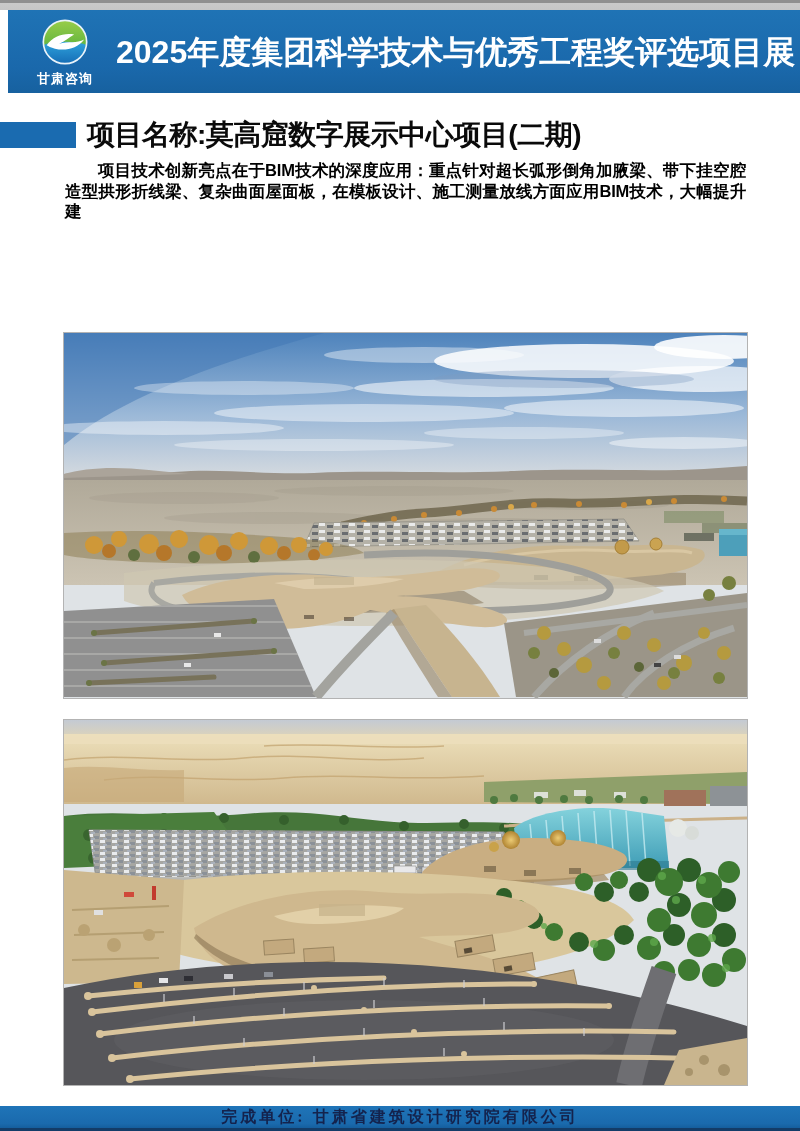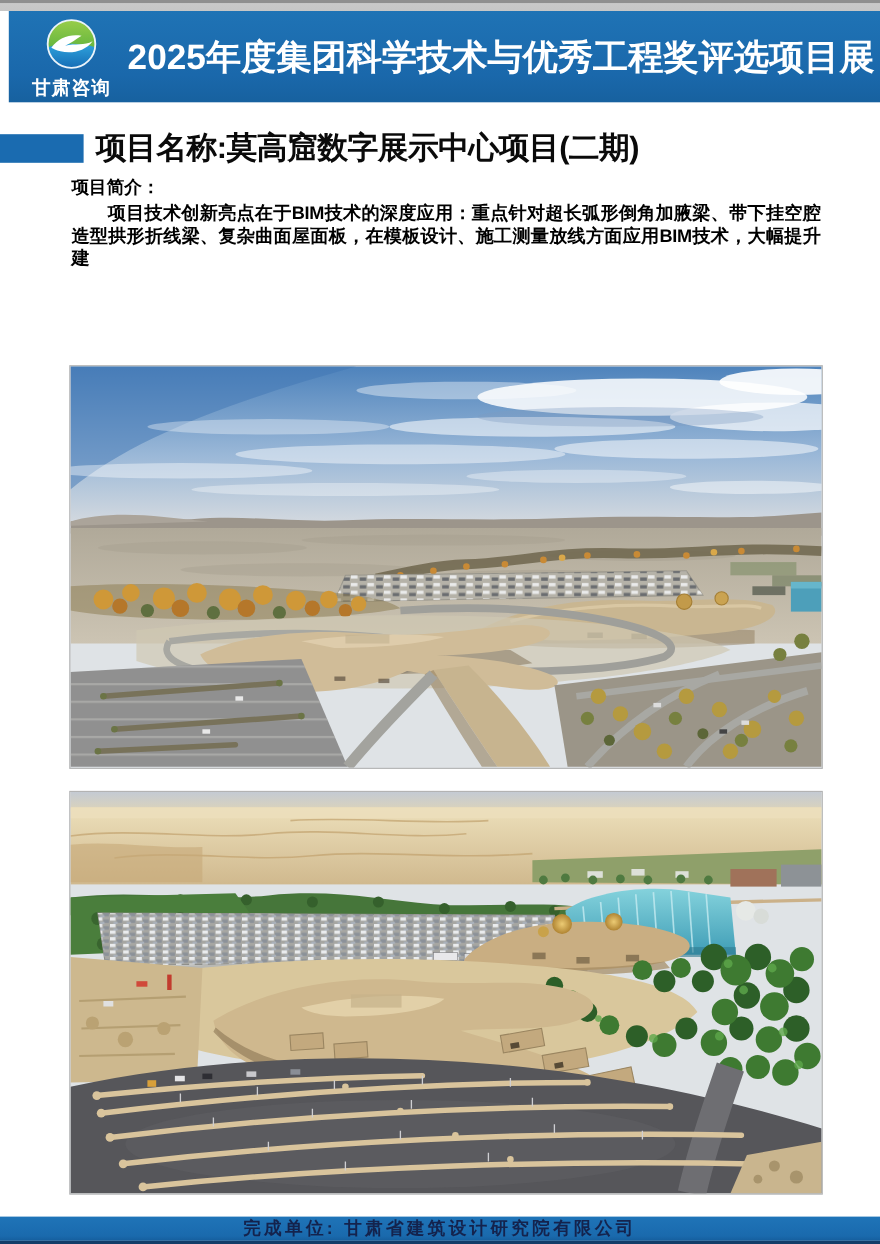--- a/index.html
+++ b/index.html
@@ -23,21 +23,21 @@
   .header-main{
     flex:1;display:flex;align-items:center;
     background:linear-gradient(180deg,#1f73b5 0%,#1a68ab 70%,#17619f 100%);
     padding:0 6px;
   }
   .logo-block{
     width:102px;display:flex;flex-direction:column;align-items:center;justify-content:center;
     color:#fff;flex-shrink:0;
   }
   .logo-circle{width:50px;height:50px;margin-top:2px;}
-  .logo-label{font-size:17px;font-weight:bold;letter-spacing:1px;margin-top:3px;white-space:nowrap;}
+  .logo-label{font-size:13px;font-weight:bold;letter-spacing:1px;margin-top:3px;white-space:nowrap;}
   .header-text{flex:1;display:flex;flex-direction:column;justify-content:center;min-width:0;}
   .header-title{
     font-size:32px;font-weight:900;color:#ffffff;letter-spacing:0px;
     white-space:nowrap;line-height:32px;
   }
   .header-subtitle{
     font-size:12.3px;color:#d7e5f3;margin-top:5px;white-space:nowrap;letter-spacing:-0.2px;
   }
   .award-box{
     width:113px;flex-shrink:0;
@@ -75,21 +75,21 @@
   .photo-2{top:719px;}
 
   
   .footer{
     position:absolute;left:0;bottom:0;width:800px;height:22px;
     background:linear-gradient(180deg,#1f74b8 0%,#1a6aad 80%,#155e9d 100%);
     border-bottom:3px solid #133c68;box-sizing:content-box;
     display:flex;align-items:center;justify-content:center;
   }
   .footer-text{
-    font-family:Liberation Sans, sans-serif;
+    font-family:Liberation Serif, serif;
     font-size:16px;font-weight:bold;color:#14234d;letter-spacing:3px;white-space:nowrap;
   }
 </style>
 </head>
 <body>
 
 <div class="page">
 
   <div class="top-strip"></div>
 
@@ -127,21 +127,20 @@
       <div class="award-text">三等奖</div>
     </div>
   </div>
 
   <div class="project-title-row">
     <div class="project-title-bar"></div>
     <div class="project-title">项目名称:莫高窟数字展示中心项目(二期)</div>
   </div>
 
   <div class="intro">
-    <div class="intro-label">项目简介：</div>
     <p>项目技术创新亮点在于BIM技术的深度应用：重点针对超长弧形倒角加腋梁、带下挂空腔造型拱形折线梁、复杂曲面屋面板，在模板设计、施工测量放线方面应用BIM技术，大幅提升建</p>
   </div>
 
   <div class="photo photo-1">
     <svg viewBox="0 0 683 365" preserveAspectRatio="none">
       <defs>
         <linearGradient id="p1sky" x1="0" y1="0" x2="0" y2="1">
           <stop offset="0" stop-color="#4e83bc"></stop>
             <stop offset="0.55" stop-color="#9cb9d8"></stop>
             <stop offset="1" stop-color="#dadde0"></stop>

